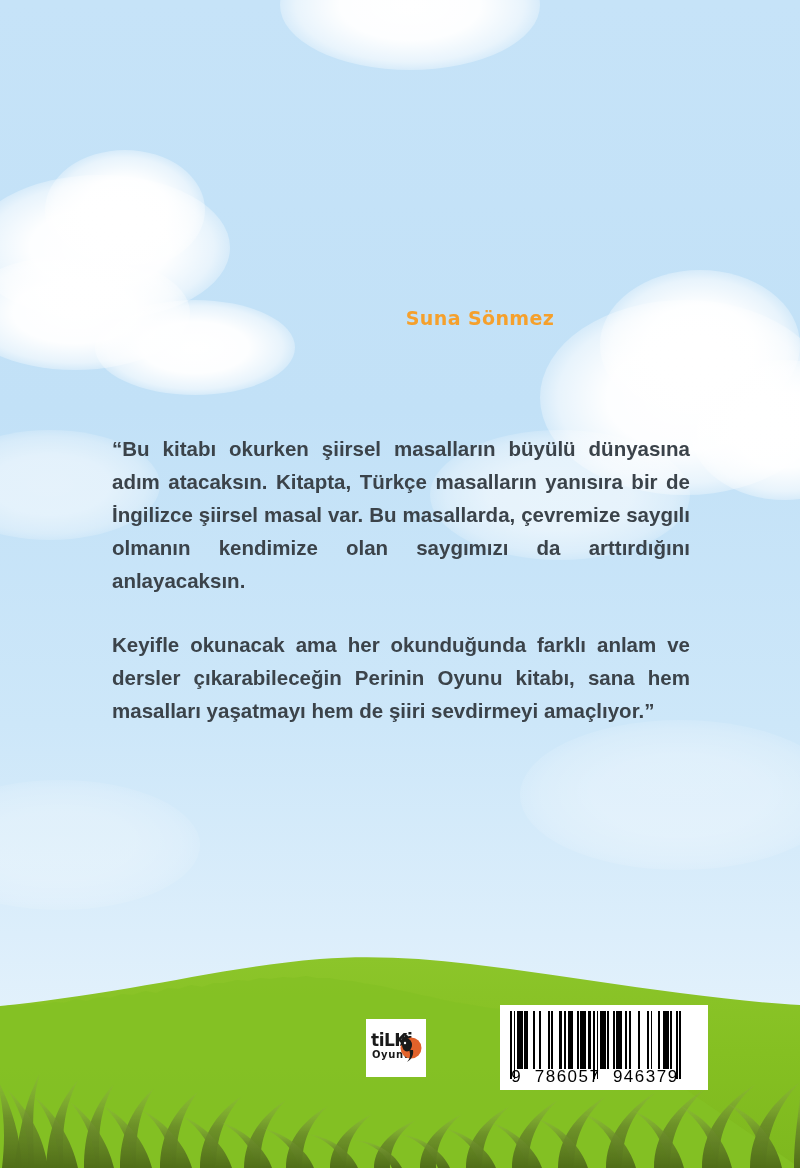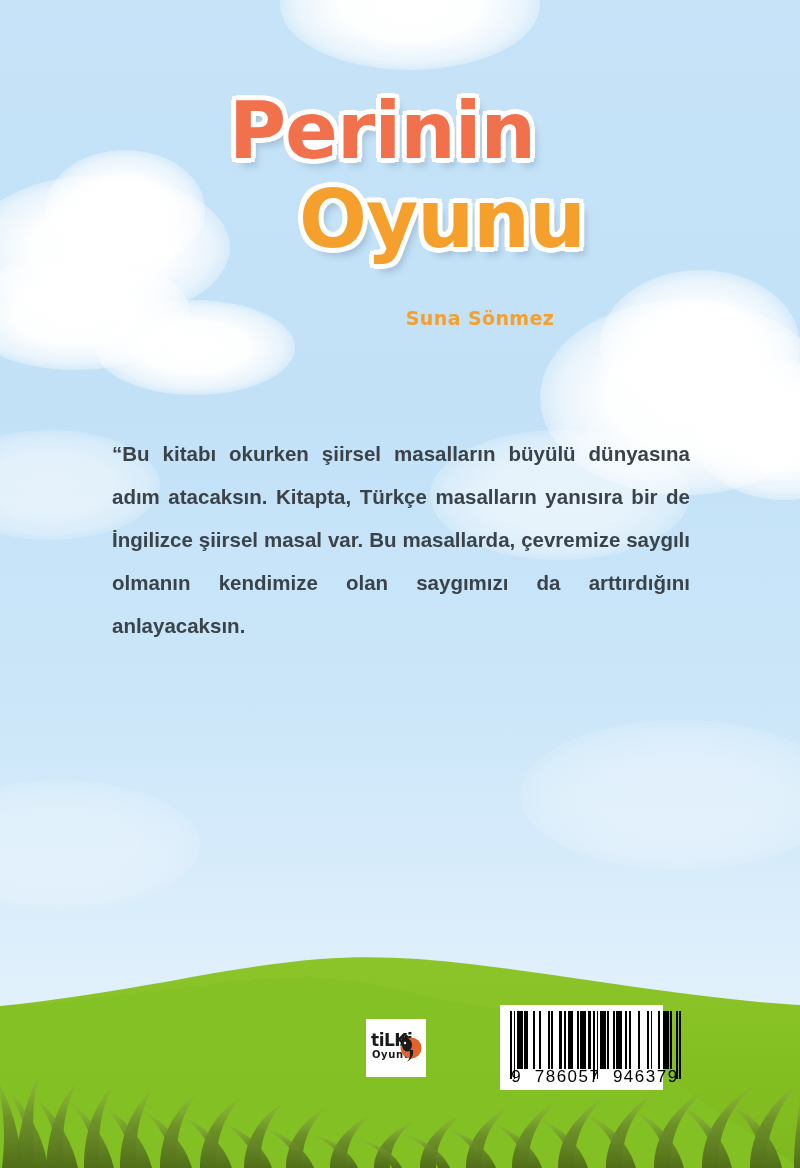--- a/index.html
+++ b/index.html
@@ -81,21 +81,21 @@
   
   .blurb {
     position: absolute;
     left: 112px;
     top: 432px;
     width: 578px;
     z-index: 14;
     color: #3b434a;
     font-family: "Liberation Sans", sans-serif;
     font-size: 20.5px;
-    line-height: 43px;
+    line-height: 33px;
     font-weight: bold;
     text-align: justify;
   }
   .blurb p { margin: 0; }
   .blurb p.para2 { margin-top: 31px; }
 
   
   .scene {
     position: absolute;
     left: 0;
@@ -149,21 +149,21 @@
     top: 10px;
     width: 26px;
     height: 34px;
   }
 
   
   .barcode-box {
     position: absolute;
     left: 500px;
     top: 1005px;
-    width: 163px;
+    width: 208px;
     height: 85px;
     background: #ffffff;
     z-index: 20;
     padding: 0;
   }
   .barcode-bars {
     position: absolute;
     left: 10px;
     top: 6px;
     width: 172px;
@@ -197,28 +197,25 @@
   <div class="cloud" style="left:95px; top:300px; width:200px; height:95px;"></div>
   <div class="cloud" style="left:540px; top:300px; width:290px; height:195px;"></div>
   <div class="cloud" style="left:600px; top:270px; width:200px; height:150px;"></div>
   <div class="cloud" style="left:690px; top:360px; width:190px; height:140px;"></div>
   <div class="cloud" style="left:280px; top:-60px; width:260px; height:130px;"></div>
   <div class="cloud" style="left:-60px; top:430px; width:220px; height:110px; opacity:.55;"></div>
   <div class="cloud" style="left:430px; top:430px; width:260px; height:130px; opacity:.6;"></div>
   <div class="cloud" style="left:520px; top:720px; width:320px; height:150px; opacity:.35;"></div>
   <div class="cloud" style="left:-80px; top:780px; width:280px; height:130px; opacity:.3;"></div>
 
-  <div class="title-wrap">
-    <span class="title-line1">Perinin</span>
-    <span class="title-line2">Oyunu</span>
-  </div>
   <div class="author">Suna Sönmez</div>
 
   <div class="blurb">
     <p class="para1">“Bu kitabı okurken şiirsel masalların büyülü dünyasına adım atacaksın. Kitapta, Türkçe masalların yanısıra bir de İngilizce şiirsel masal var. Bu masallarda, çevremize saygılı olmanın kendimize olan saygımızı da arttırdığını anlayacaksın.</p>
+    <p class="para2">Keyifle okunacak ama her okunduğunda farklı anlam ve dersler çıkarabileceğin Perinin Oyunu kitabı, sana hem masalları yaşatmayı hem de şiiri sevdirmeyi amaçlıyor.”</p>
   </div>
 
   <div class="scene">
     <svg viewBox="0 0 800 260" preserveAspectRatio="none" xmlns="http://www.w3.org/2000/svg">
       <defs>
         <linearGradient id="hillGrad" x1="0" y1="0" x2="0" y2="1">
           <stop offset="0%" stop-color="#8cc52a"></stop>
           <stop offset="45%" stop-color="#85c022"></stop>
           <stop offset="100%" stop-color="#7eb81e"></stop>
         </linearGradient>

